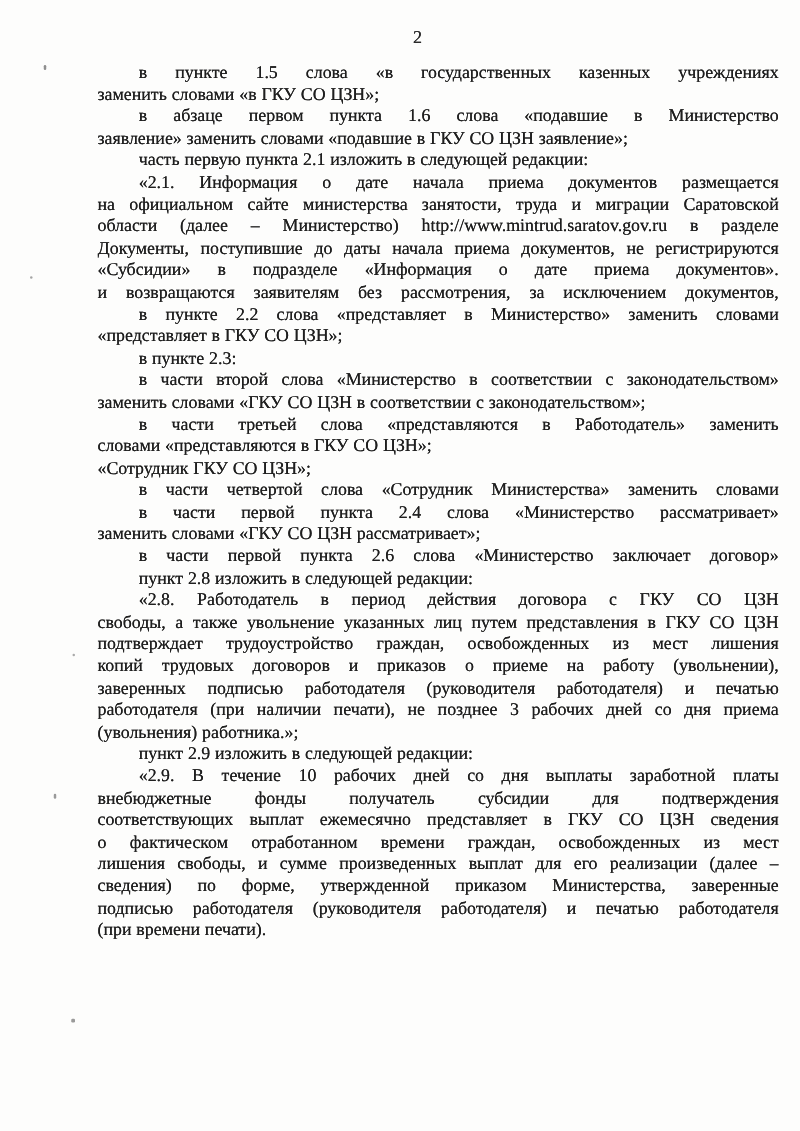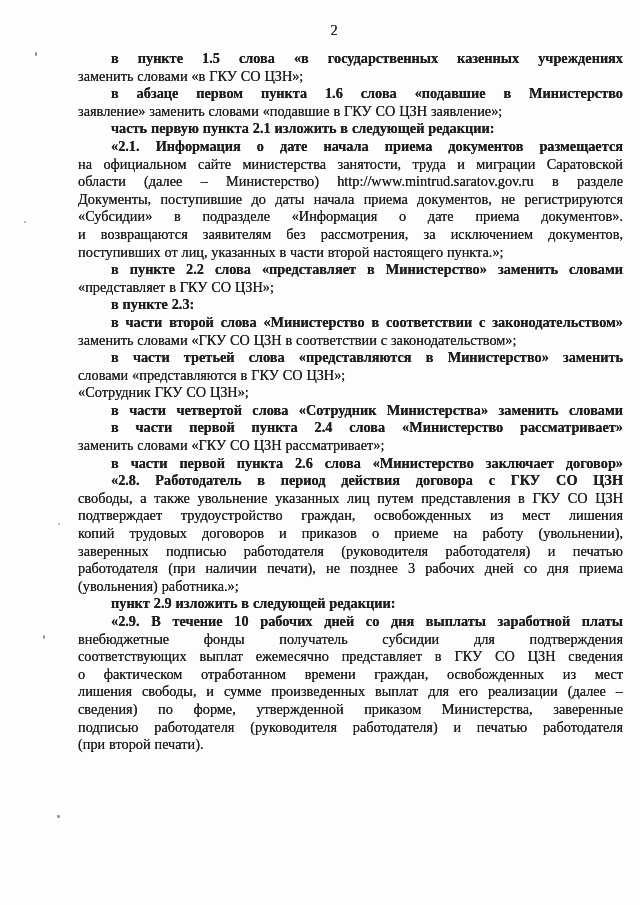--- a/index.html
+++ b/index.html
@@ -38,21 +38,20 @@
   }
   .line {
     height: 17.6px;
     overflow: hidden;
     text-align: justify;
     text-align-last: justify;
     word-spacing: 0.02em;
   }
   .line.first {
     text-indent: 33px;
-    font-weight: bold;
   }
   .line.last {
     text-align: right;
     text-align-last: left;
   }
   .speck {
     position: absolute;
     background: #8f8f8f;
     border-radius: 1px;
   }
@@ -73,49 +72,49 @@
       <div class="line last">заменить словами «в ГКУ СО ЦЗН»;</div>
       <div class="line first">в абзаце первом пункта 1.6 слова «подавшие в Министерство</div>
       <div class="line last">заявление» заменить словами «подавшие в ГКУ СО ЦЗН заявление»;</div>
       <div class="line first last">часть первую пункта 2.1 изложить в следующей редакции:</div>
       <div class="line first">«2.1. Информация о дате начала приема документов размещается</div>
       <div class="line">на официальном сайте министерства занятости, труда и миграции Саратовской</div>
       <div class="line">области (далее – Министерство) http://www.mintrud.saratov.gov.ru в разделе</div>
       <div class="line">Документы, поступившие до даты начала приема документов, не регистрируются</div>
       <div class="line">«Субсидии» в подразделе «Информация о дате приема документов».</div>
       <div class="line">и возвращаются заявителям без рассмотрения, за исключением документов,</div>
-      <div class="line last">поступивших от лиц, указанных в части второй настоящего пункта.»;</div>
       <div class="line first">в пункте 2.2 слова «представляет в Министерство» заменить словами</div>
       <div class="line last">«представляет в ГКУ СО ЦЗН»;</div>
       <div class="line first last">в пункте 2.3:</div>
       <div class="line first">в части второй слова «Министерство в соответствии с законодательством»</div>
       <div class="line last">заменить словами «ГКУ СО ЦЗН в соответствии с законодательством»;</div>
-      <div class="line first">в части третьей слова «представляются в Министерство» заменить</div>
+      <div class="line first">в части третьей слова «представляются в Работодатель» заменить</div>
       <div class="line last">словами «представляются в ГКУ СО ЦЗН»;</div>
       <div class="line last">«Сотрудник ГКУ СО ЦЗН»;</div>
       <div class="line first">в части четвертой слова «Сотрудник Министерства» заменить словами</div>
       <div class="line first">в части первой пункта 2.4 слова «Министерство рассматривает»</div>
       <div class="line last">заменить словами «ГКУ СО ЦЗН рассматривает»;</div>
       <div class="line first">в части первой пункта 2.6 слова «Министерство заключает договор»</div>
+      <div class="line first last">пункт 2.8 изложить в следующей редакции:</div>
       <div class="line first">«2.8. Работодатель в период действия договора с ГКУ СО ЦЗН</div>
       <div class="line">свободы, а также увольнение указанных лиц путем представления в ГКУ СО ЦЗН</div>
       <div class="line">подтверждает трудоустройство граждан, освобожденных из мест лишения</div>
       <div class="line">копий трудовых договоров и приказов о приеме на работу (увольнении),</div>
       <div class="line">заверенных подписью работодателя (руководителя работодателя) и печатью</div>
       <div class="line">работодателя (при наличии печати), не позднее 3 рабочих дней со дня приема</div>
       <div class="line last">(увольнения) работника.»;</div>
       <div class="line first last">пункт 2.9 изложить в следующей редакции:</div>
       <div class="line first">«2.9. В течение 10 рабочих дней со дня выплаты заработной платы</div>
       <div class="line">внебюджетные фонды получатель субсидии для подтверждения</div>
       <div class="line">соответствующих выплат ежемесячно представляет в ГКУ СО ЦЗН сведения</div>
       <div class="line">о фактическом отработанном времени граждан, освобожденных из мест</div>
       <div class="line">лишения свободы, и сумме произведенных выплат для его реализации (далее –</div>
       <div class="line">сведения) по форме, утвержденной приказом Министерства, заверенные</div>
       <div class="line">подписью работодателя (руководителя работодателя) и печатью работодателя</div>
-      <div class="line last">(при второй печати).</div>
+      <div class="line last">(при времени печати).</div>
     </div>
 
   <div class="speck s1"></div>
   <div class="speck s2"></div>
   <div class="speck s3"></div>
   <div class="speck s4"></div>
   <div class="speck s5"></div>
 </div>
 
 </body></html>

